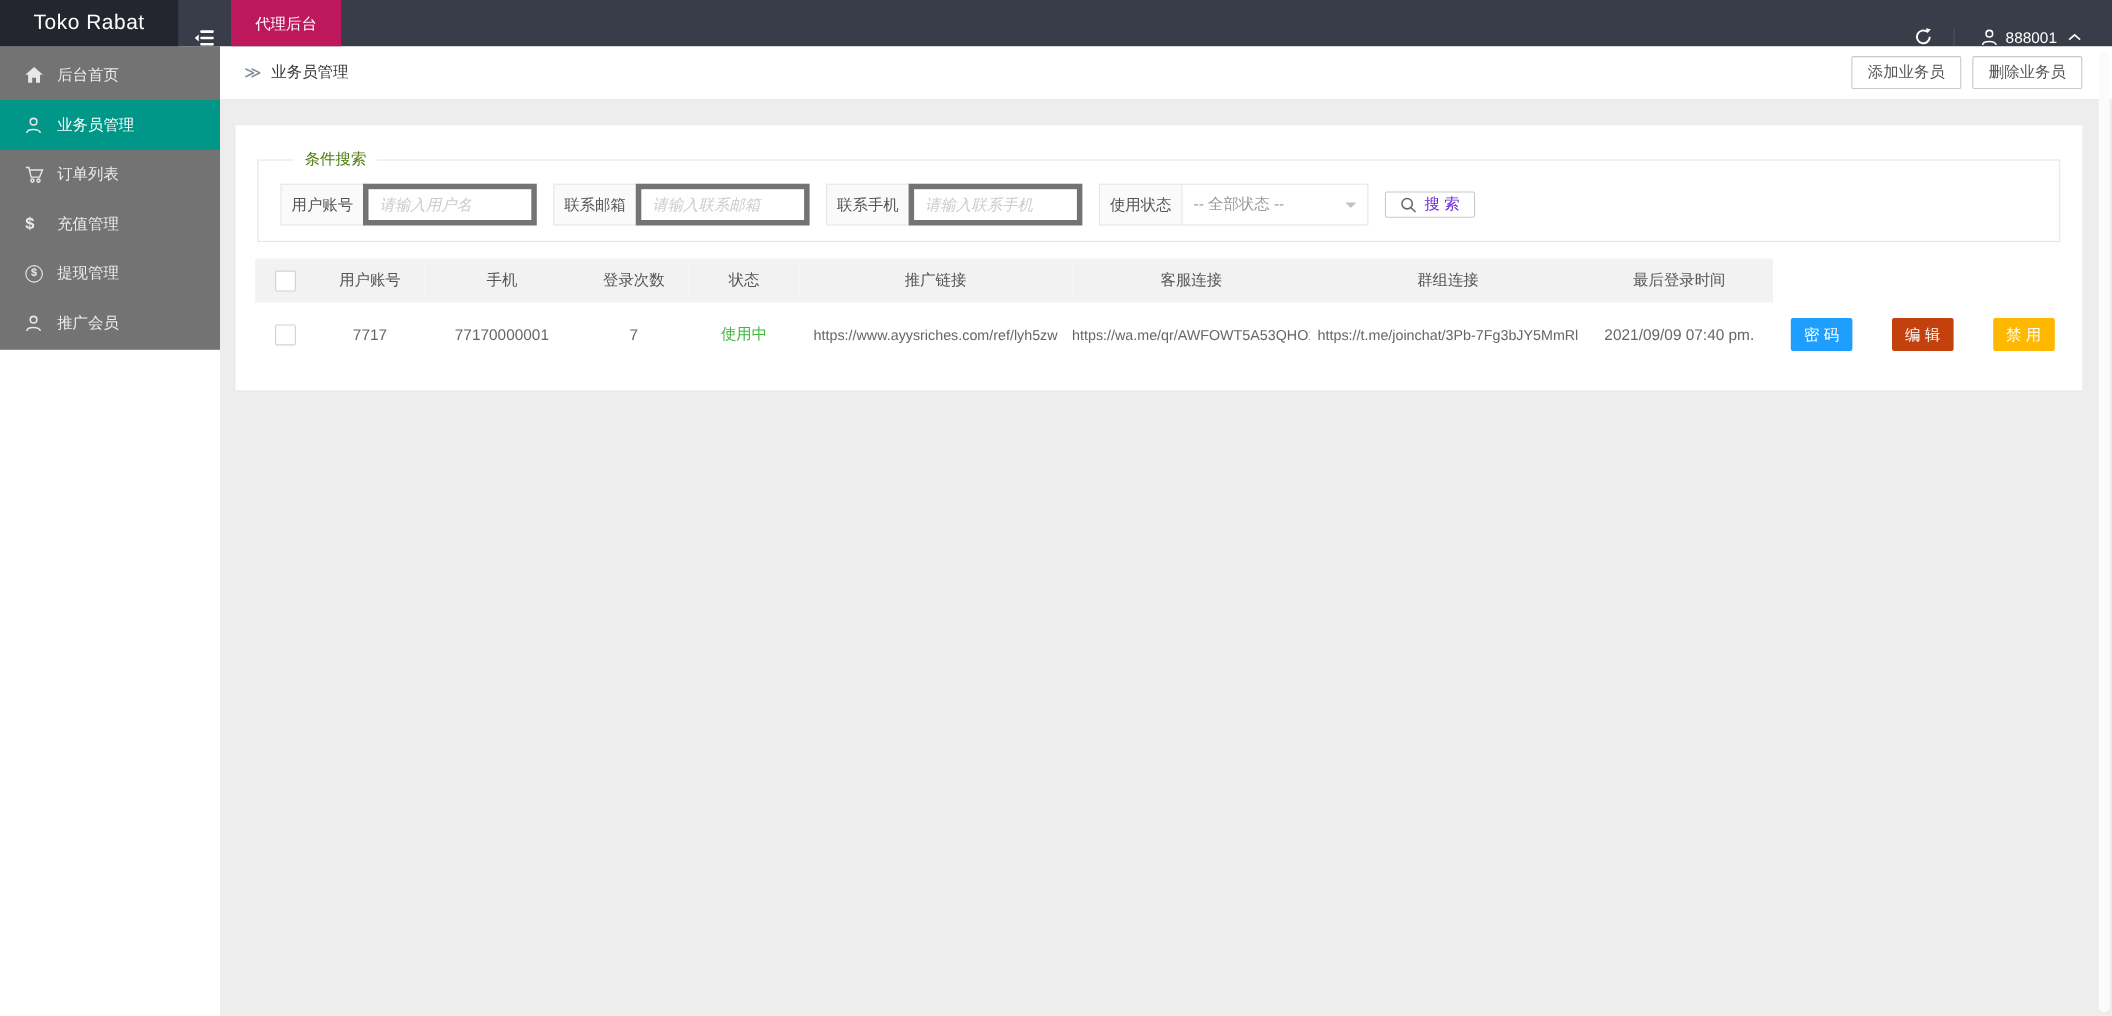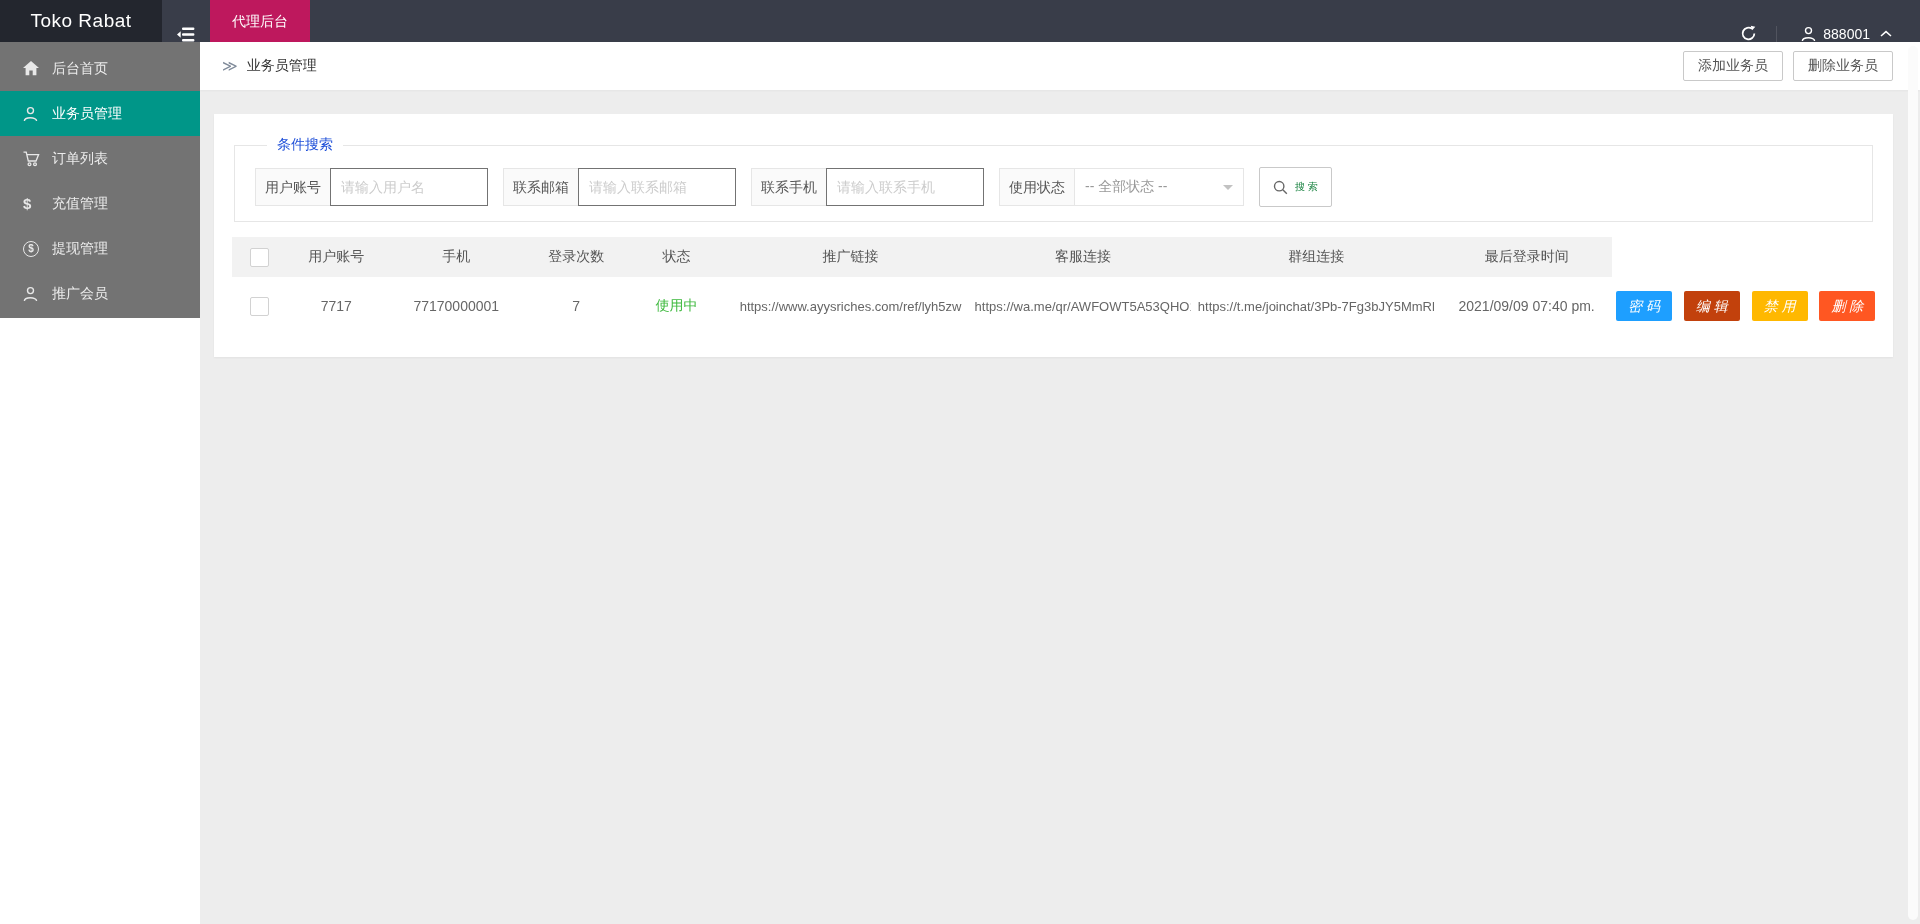--- a/index.html
+++ b/index.html
@@ -76,70 +76,70 @@
   }
   .panel {
     margin: 24px 27px 0 14px; background: #fff;
     box-shadow: 0 1px 2px rgba(0,0,0,.05);
     padding: 14px 18px 22px;
   }
   fieldset.search-set {
     border: 1px solid #e6e6e6; margin: 8px 2px 0; padding: 13px 20px 14px;
   }
   fieldset.search-set legend {
-    font-size: 14px; color: #1d4ed8; padding: 0 10px; margin-left: 12px;
+    font-size: 14px; color: #4d7c0f; padding: 0 10px; margin-left: 12px;
   }
   .filter-row { display: flex; align-items: center; }
   .fgroup { display: flex; margin-right: 15px; }
   .flabel {
     height: 38px; line-height: 36px; padding: 0 9px; white-space: nowrap;
     border: 1px solid #e6e6e6; background: #fafafa; color: #555; font-size: 14px;
   }
   .finput {
-    height: 38px; width: 158px; border: 1px solid #737373; margin-left: -1px;
+    height: 38px; width: 158px; border: 5px solid #737373; margin-left: -1px;
     padding: 0 10px; font-size: 14px; color: #666; outline: none;
-    font-family: inherit; background: #fff;
+    font-family: inherit; background: #fff; font-style: italic;
   }
   .finput::placeholder { color: #ccc; }
   .fselect {
     height: 38px; width: 170px; border: 1px solid #e6e6e6; margin-left: -1px;
     padding: 0 10px; font-size: 14px; color: #999; background: #fff;
     display: flex; align-items: center; justify-content: space-between;
     cursor: pointer; white-space: nowrap;
   }
   .caret-down {
     width: 0; height: 0; border: 5px solid transparent;
     border-top-color: #c2c2c2; margin-top: 5px;
   }
   .search-btn {
-    height: 40px; padding: 0 13px; background: #fff;
+    height: 24px; padding: 0 13px; background: #fff;
     border: 1px solid #c9c9c9; border-radius: 2px; cursor: pointer;
     display: inline-flex; align-items: center; gap: 7px;
-    font-size: 10px; color: #15803d; font-family: inherit;
+    font-size: 14px; color: #6d28d9; font-family: inherit;
   }
   
   table.grid {
     width: 100%; margin-top: 15px; border-collapse: collapse;
     table-layout: fixed; text-align: center;
   }
   .grid th {
     height: 40px; background: #f2f2f2; font-weight: normal;
     font-size: 14px; color: #555;
   }
   .grid th.actions-col { background: #fff; }
   .grid td { height: 58px; font-size: 14px; color: #666; white-space: nowrap; overflow: hidden; }
   .grid td.link-cell { font-size: 13px; }
   .checkbox {
     width: 19px; height: 19px; background: #fff; border: 1px solid #d2d2d2;
     border-radius: 2px; margin: 0 auto; cursor: pointer;
   }
   .act-btn {
     display: inline-block; height: 30px; line-height: 30px; padding: 0 12px;
-    margin: 0 4px; border: none; border-radius: 2px; color: #fff;
-    font-size: 14px; cursor: pointer; font-family: inherit; white-space: nowrap; font-style: italic;
+    margin: 0 16px; border: none; border-radius: 2px; color: #fff;
+    font-size: 14px; cursor: pointer; font-family: inherit; white-space: nowrap;
   }
   
   .scrollbar-strip {
     position: absolute; top: 46px; bottom: 4px; right: 2px; width: 10px;
     background: #fbfbfb; border-radius: 5px; z-index: 40;
   }
 </style>
 </head>
 <body>
 

